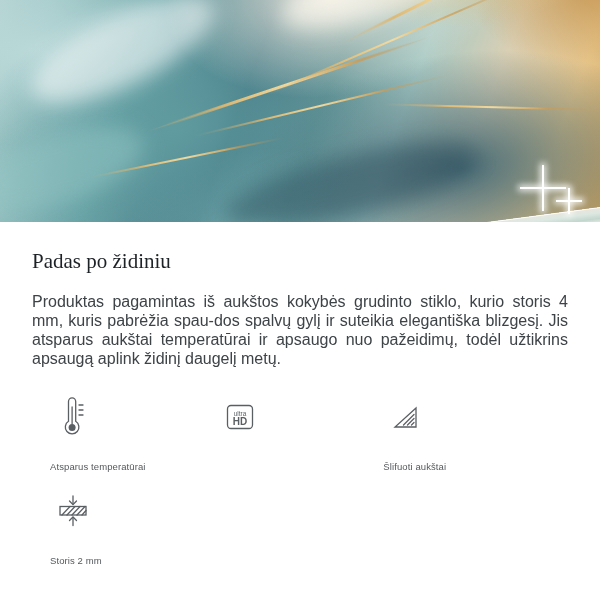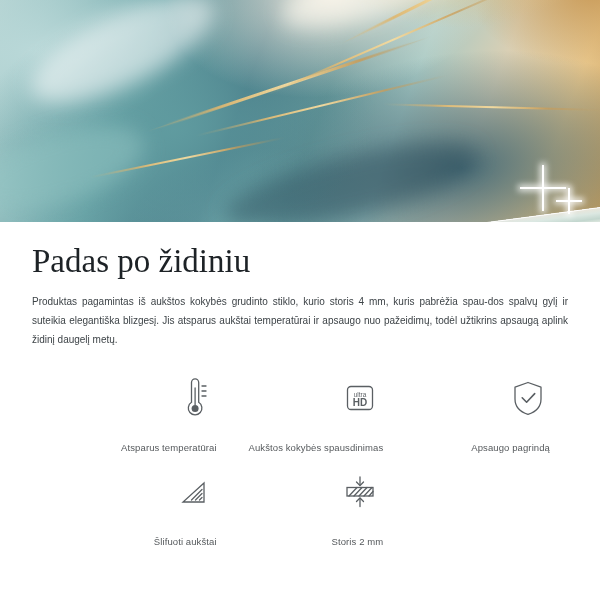--- a/index.html
+++ b/index.html
@@ -99,48 +99,48 @@
   .sparkle::after { top: 50%; left: 0; height: 2px; width: 100%; transform: translateY(-50%); }
   .s1 { left: 520px; top: 165px; width: 46px; height: 46px; }
   .s2 { left: 556px; top: 188px; width: 26px; height: 26px; }
 
   
   .content {
     padding: 22px 32px 0 32px;
   }
   .headline {
     font-family: "Liberation Serif", serif;
-    font-size: 33px;
+    font-size: 21px;
     line-height: 34px;
     color: #1d2226;
     font-weight: 400;
     margin: 0 0 14px 0;
   }
   .headline .line2 { display: block; }
   .body-copy {
-    font-size: 10px;
+    font-size: 16px;
     line-height: 19px;
     color: #3d4347;
     margin: 0;
     max-width: 540px;
     text-align: justify;
   }
 
   
   .features {
     margin-top: 26px;
     display: grid;
     grid-template-columns: repeat(3, 1fr);
     row-gap: 16px;
     padding: 0 18px;
   }
   .feature {
     display: flex;
     flex-direction: column;
-    align-items: flex-end;
+    align-items: flex-start;
     justify-content: flex-start;
   }
   .feature-icon {
     height: 46px;
     display: flex;
     align-items: center;
     justify-content: center;
   }
   .feature-label {
     margin-top: 21px;
@@ -200,32 +200,22 @@
       </div>
 
       <div class="feature">
         <div class="feature-icon">
           <svg width="46" height="46" viewBox="0 0 46 46">
             <rect x="10.5" y="11.5" width="25" height="23" rx="3.5" fill="none" stroke="#5a5f63" stroke-width="1.3"></rect>
             <text x="23" y="21.5" text-anchor="middle" font-family="Liberation Sans, sans-serif" font-size="6.4" fill="#5a5f63">ultra</text>
             <text x="23" y="31" text-anchor="middle" font-family="Liberation Sans, sans-serif" font-size="10" font-weight="bold" fill="#5a5f63">HD</text>
           </svg>
         </div>
-        <div class="feature-label">Aukštos kokybės spausdinimas</div>
-      </div>
-
-      <div class="feature">
-        <div class="feature-icon">
-          <svg width="44" height="46" viewBox="0 0 44 46">
-            <path d="M22 7.5 L35 12.2 V24 c0 8.2 -6.2 13.2 -13 15.4 C15.2 37.2 9 32.2 9 24 V12.2 Z" fill="none" stroke="#5a5f63" stroke-width="1.3" stroke-linejoin="round"></path>
-            <path d="M16.2 22.8 l4.4 4.4 l8.1 -8.6" fill="none" stroke="#5a5f63" stroke-width="1.6" stroke-linecap="round" stroke-linejoin="round"></path>
-          </svg>
-        </div>
-        <div class="feature-label">Apsaugo pagrindą</div>
-      </div>
+      </div>
+
 
 
       <div class="feature">
         <div class="feature-icon">
           <svg width="46" height="46" viewBox="0 0 46 46">
             <g stroke="#5a5f63" stroke-width="1.3" stroke-linecap="round" fill="none">
               <path d="M12 33 L33 33 L33 14 Z"></path>
               <line x1="20.5" y1="31" x2="31" y2="20.5"></line>
               <line x1="24.5" y1="31" x2="31" y2="24.5"></line>
               <line x1="28.5" y1="31" x2="31" y2="28.5"></line>

